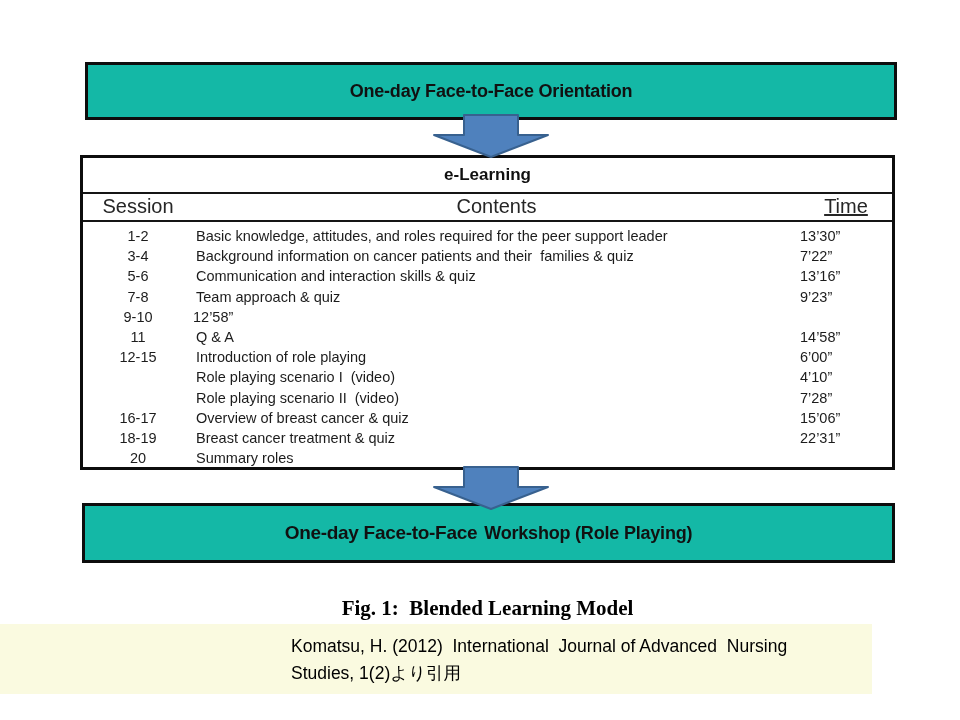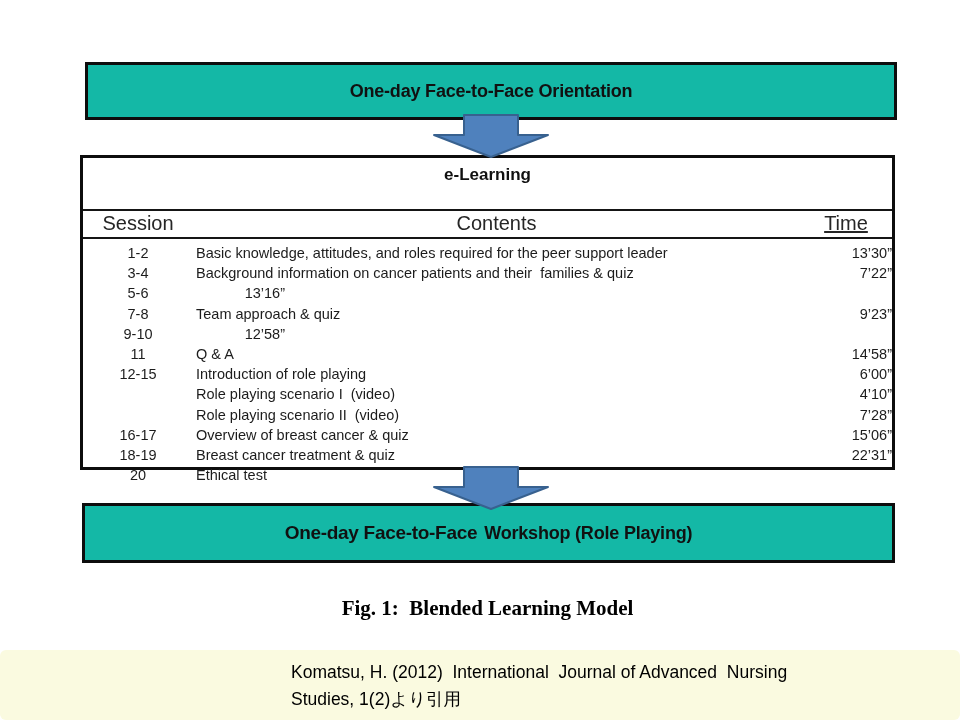--- a/index.html
+++ b/index.html
@@ -29,54 +29,54 @@
   .arrow-1 { top: 114px; }
   .arrow-2 { top: 466px; }
   
   .el-box {
     position: absolute;
     left: 80px; top: 155px; width: 815px; height: 315px;
     border: 3px solid #0d0d0d;
     background: #fff;
   }
   .el-title {
-    height: 53px; line-height: 33px;
+    height: 36px; line-height: 33px;
     text-align: center;
     font-size: 17px; font-weight: 700;
     border-bottom: 2px solid #151515;
   }
   .el-header {
     display: flex;
     height: 28px; line-height: 25px;
     border-bottom: 2px solid #151515;
     font-size: 20px; color: #262626;
   }
   .el-header .hc-session { width: 110px; text-align: center; }
   .el-header .hc-contents { flex: 1; text-align: center; }
   .el-header .hc-time { width: 92px; text-align: center; text-decoration: underline; }
   .el-body { padding-top: 4px; font-size: 14.5px; color: #1c1c1c; }
   .el-row { display: flex; height: 20.2px; line-height: 20.2px; }
   .el-row .cell { white-space: pre; overflow: hidden; }
   .el-row .session { width: 110px; text-align: center; }
   .el-row .contents { flex: 1; padding-left: 3px; }
-  .el-row .time { width: 92px; text-align: right; padding-right: 0; }
+  .el-row .time { width: 92px; padding-right: 0; }
   
   .fig-caption {
     position: absolute;
     left: 80px; top: 596px; width: 815px;
     text-align: center;
     font-family: "Liberation Serif", serif;
     font-size: 21px; font-weight: 700;
     white-space: pre;
     color: #000;
   }
   
   .citation-band {
     position: absolute;
-    left: 0; top: 650px; width: 960px; height: 70px; border-radius: 6px;
+    left: 0; top: 624px; width: 872px; height: 70px;
   }
   .citation-text {
     position: absolute;
     left: 291px; top: 9px; width: 640px;
     font-size: 17.5px; line-height: 27px;
     white-space: pre-wrap;
     color: #000;
   }
 </style>
 </head>
@@ -105,20 +105,21 @@
           <div class="cell contents">Basic knowledge, attitudes, and roles required for the peer support leader</div>
           <div class="cell time">13’30”</div>
         </div>
         <div class="el-row">
           <div class="cell session">3-4</div>
           <div class="cell contents">Background information on cancer patients and their  families &amp; quiz</div>
           <div class="cell time">7’22”</div>
         </div>
         <div class="el-row">
           <div class="cell session">5-6</div>
+          <div class="cell contents">Communication and interaction skills &amp; quiz</div>
           <div class="cell time">13’16”</div>
         </div>
         <div class="el-row">
           <div class="cell session">7-8</div>
           <div class="cell contents">Team approach &amp; quiz</div>
           <div class="cell time">9’23”</div>
         </div>
         <div class="el-row">
           <div class="cell session">9-10</div>
           <div class="cell time">12’58”</div>
@@ -148,21 +149,21 @@
           <div class="cell contents">Overview of breast cancer &amp; quiz</div>
           <div class="cell time">15’06”</div>
         </div>
         <div class="el-row">
           <div class="cell session">18-19</div>
           <div class="cell contents">Breast cancer treatment &amp; quiz</div>
           <div class="cell time">22’31”</div>
         </div>
         <div class="el-row">
           <div class="cell session">20</div>
-          <div class="cell contents">Ethical test</div>
+          <div class="cell contents">Summary roles</div>
           <div class="cell time"></div>
         </div>
       </div>
   </div>
 
   <svg class="arrow arrow-2" viewBox="0 0 116 44" aria-hidden="true">
     <polygon points="31,1 85,1 85,21 115,21 58,43 1,21 31,21" stroke-width="2" stroke-linejoin="round" fill="#4f81bd" stroke="#38618f"></polygon>
   </svg>
 
   <div class="flow-box bottom-box">

